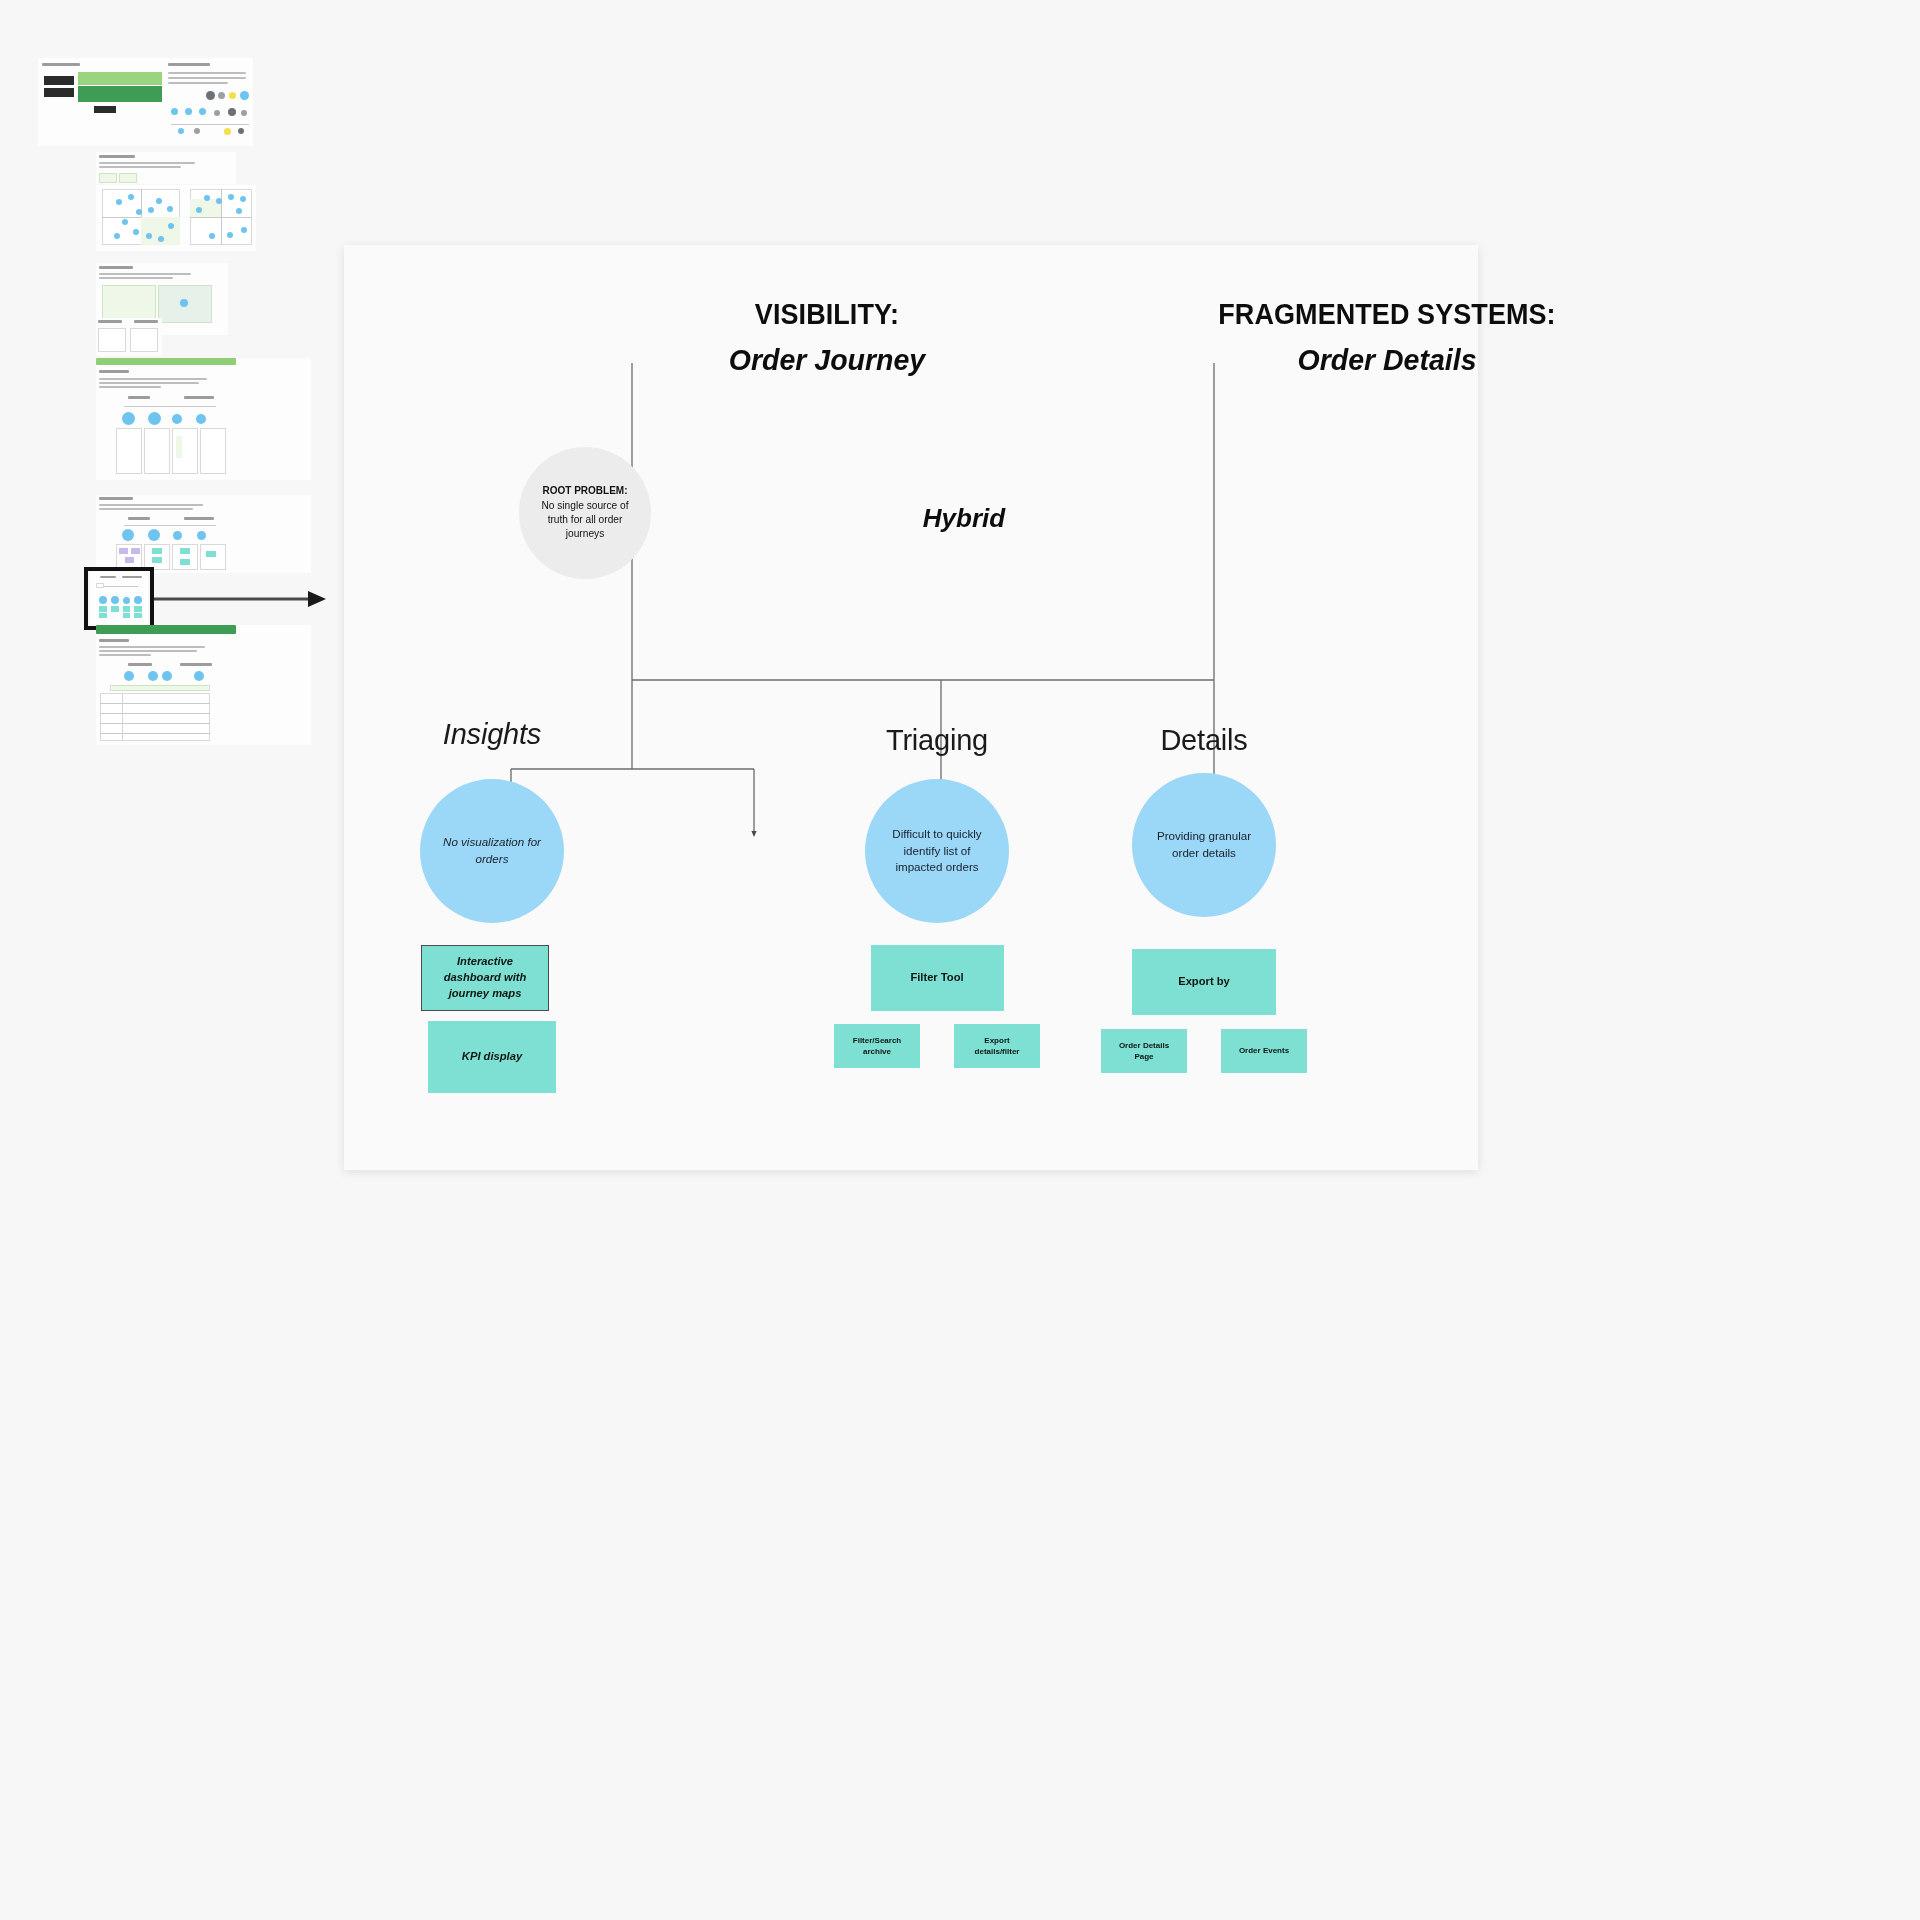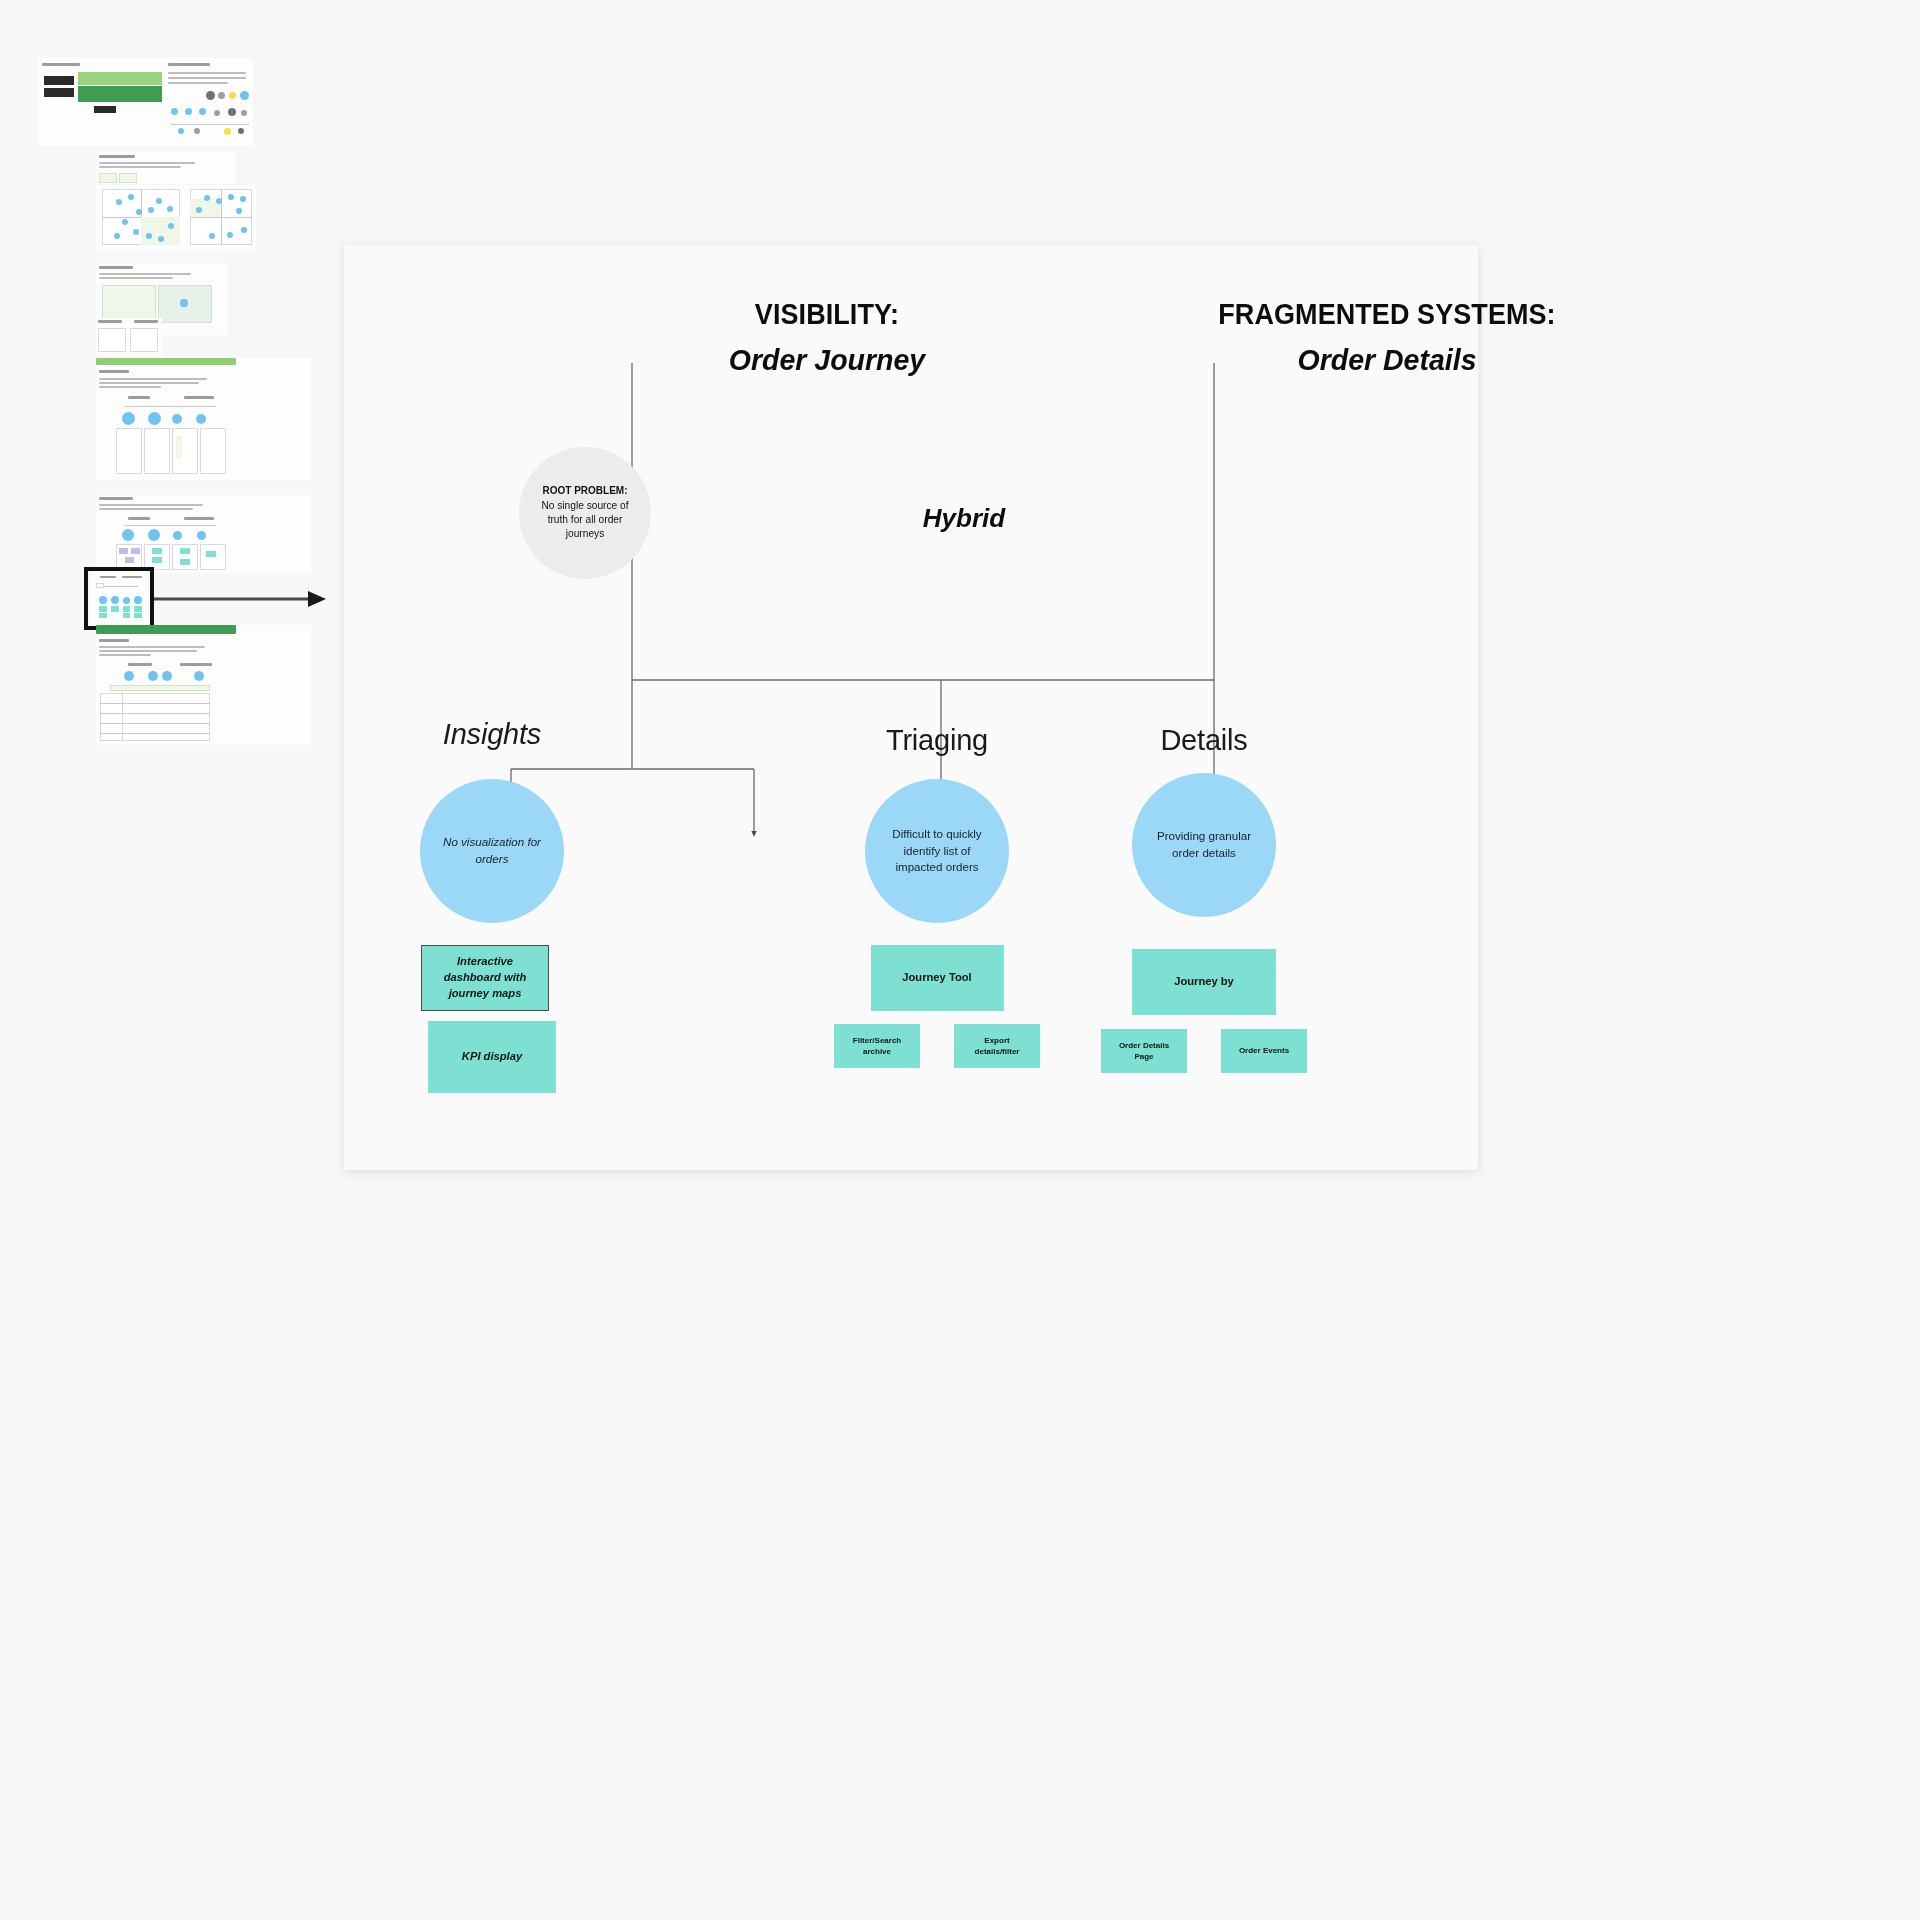--- a/index.html
+++ b/index.html
@@ -406,31 +406,31 @@
       <div class="col-title">Insights</div>
       <div class="bubble">No visualization for orders</div>
       <div class="tealbox lg primary box-1">Interactive dashboard with journey maps</div>
       <div class="tealbox lg box-2">KPI display</div>
     </div>
 
 
     <div class="col" id="col-triaging">
       <div class="col-title">Triaging</div>
       <div class="bubble">Difficult to quickly identify list of impacted orders</div>
-      <div class="tealbox lg box-1">Journey Tool</div>
+      <div class="tealbox lg box-1">Filter Tool</div>
       <div class="subrow">
         <div class="tealbox sm box-s">Filter/Search archive</div>
         <div class="tealbox sm box-s">Export details/filter</div>
       </div>
     </div>
 
     <div class="col" id="col-details">
       <div class="col-title">Details</div>
       <div class="bubble">Providing granular order details</div>
-      <div class="tealbox lg box-1">Journey by</div>
+      <div class="tealbox lg box-1">Export by</div>
       <div class="subrow">
         <div class="tealbox sm box-s">Order Details Page</div>
         <div class="tealbox sm box-s">Order Events</div>
       </div>
     </div>
 
   </div>
 </div>
 
 </body></html>

